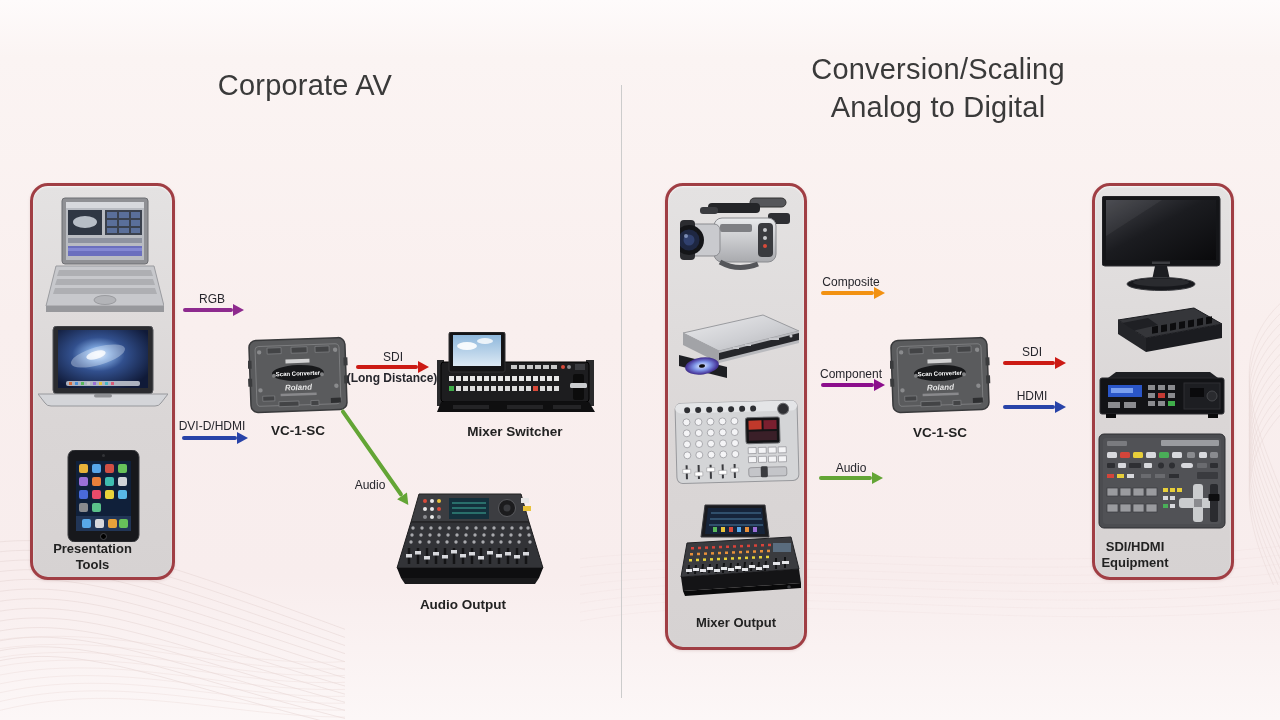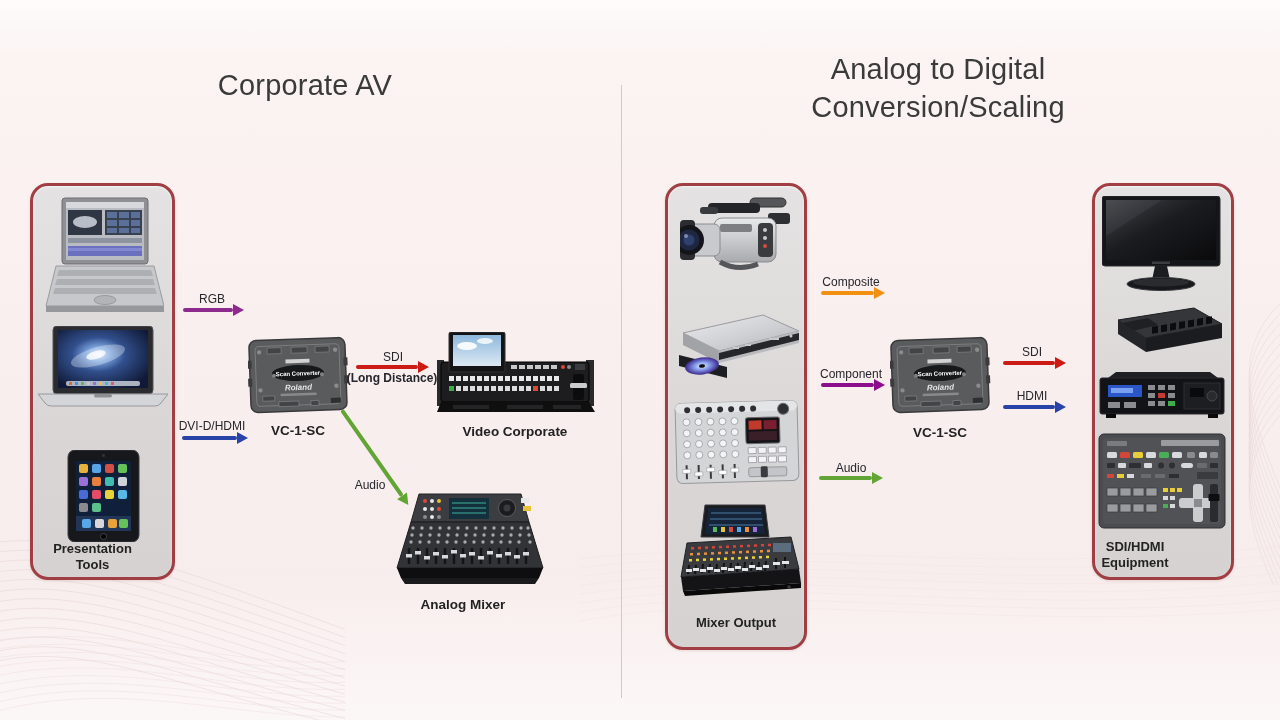--- a/index.html
+++ b/index.html
@@ -80,22 +80,22 @@
       <path d="M-10 91 C 180 58, 420 107, 710 76" fill="none" stroke="#eedfdd" stroke-width="1" opacity="0.3"></path>
       <path d="M-10 100 C 180 65, 420 115, 710 85" fill="none" stroke="#eedfdd" stroke-width="1" opacity="0.3"></path>
       <path d="M-10 109 C 180 72, 420 123, 710 94" fill="none" stroke="#eedfdd" stroke-width="1" opacity="0.3"></path>
       <path d="M-10 118 C 180 79, 420 131, 710 103" fill="none" stroke="#eedfdd" stroke-width="1" opacity="0.3"></path>
     </svg>
 
   <div class="abs divider" style="left:621px;top:85px;height:613px;"></div>
 
   <div class="abs title" style="left:155px;top:66px;width:300px;">Corporate AV</div>
   <div class="abs title" style="left:788px;top:50px;width:300px;">
+    <div>Conversion/Scaling</div>
     <div>Analog to Digital</div>
-    <div>Conversion/Scaling</div>
   </div>
 
   <div class="abs group-box" style="left:30px;top:183px;width:139px;height:391px;"></div>
 
   <svg class="abs" style="left:42px;top:196px" width="122" height="135" viewBox="0 0 122 135">
     <rect x="20" y="2" width="86" height="66" rx="3" fill="#8f9094" stroke="#6d6e72"></rect>
     <rect x="24" y="6" width="78" height="58" fill="#b9bcc2"></rect>
     <rect x="24" y="6" width="78" height="6" fill="#d7d9dd"></rect>
     <rect x="26" y="14" width="34" height="25" fill="#2f3744"></rect>
     <ellipse cx="43" cy="26" rx="12" ry="6" fill="#cfd6de" opacity="0.85"></ellipse>
@@ -290,21 +290,21 @@
     </g>
     <rect x="136" y="42" width="11" height="26" rx="2" fill="#0c0c0c"></rect>
     <rect x="133" y="51" width="17" height="5" rx="1.5" fill="#caccce"></rect>
     <polygon points="4,70 152,70 158,80 0,80" fill="#0f0f10"></polygon>
     <g fill="#242426">
       <rect x="16" y="73" width="36" height="4"></rect>
         <rect x="70" y="73" width="36" height="4"></rect>
         <rect x="116" y="73" width="28" height="4"></rect>
     </g>
   </svg>
-  <div class="abs dev-label" style="left:435px;top:424px;width:160px;">Video Corporate</div>
+  <div class="abs dev-label" style="left:435px;top:424px;width:160px;">Mixer Switcher</div>
 
   <div class="abs arrow diag" style="left: 342px; top: 408px; width: 105px; transform: rotate(55deg); color: rgb(99, 165, 53);"></div>
   <div class="abs conn-label" style="left:310px;top:478px;width:120px;">Audio</div>
 
   <svg class="abs" style="left:395px;top:478px" width="150" height="112" viewBox="0 0 150 112">
     <polygon points="24,16 126,16 134,44 16,44" fill="#3c3d41" stroke="#222222"></polygon>
     <rect x="54" y="20" width="40" height="21" fill="#14303c"></rect>
     <g stroke="#3fae9a" stroke-width="1">
       <line x1="57" y1="25" x2="91" y2="25"></line>
         <line x1="57" y1="30" x2="91" y2="30"></line>
@@ -398,21 +398,21 @@
         <rect x="83" y="78" width="6" height="3.5"></rect>
         <rect x="92" y="73" width="6" height="3.5"></rect>
         <rect x="101" y="76" width="6" height="3.5"></rect>
         <rect x="110" y="74" width="6" height="3.5"></rect>
         <rect x="119" y="77" width="6" height="3.5"></rect>
         <rect x="128" y="74" width="6" height="3.5"></rect>
     </g>
     <polygon points="2,90 148,90 144,100 6,100" fill="#0e0e10"></polygon>
     <polygon points="6,100 144,100 140,106 10,106" fill="#1a1a1c"></polygon>
   </svg>
-  <div class="abs dev-label" style="left:403px;top:597px;width:120px;">Analog Mixer</div>
+  <div class="abs dev-label" style="left:403px;top:597px;width:120px;">Audio Output</div>
 
   <div class="abs group-box" style="left:665px;top:183px;width:136px;height:461px;"></div>
 
   <svg class="abs" style="left:680px;top:196px" width="112" height="95" viewBox="0 0 112 95">
     <defs>
       <linearGradient id="g-silver" x1="0" y1="0" x2="0" y2="1">
         <stop offset="0%" stop-color="#e9eaec"></stop>
           <stop offset="100%" stop-color="#a9aaae"></stop>
       </linearGradient>
     </defs>

